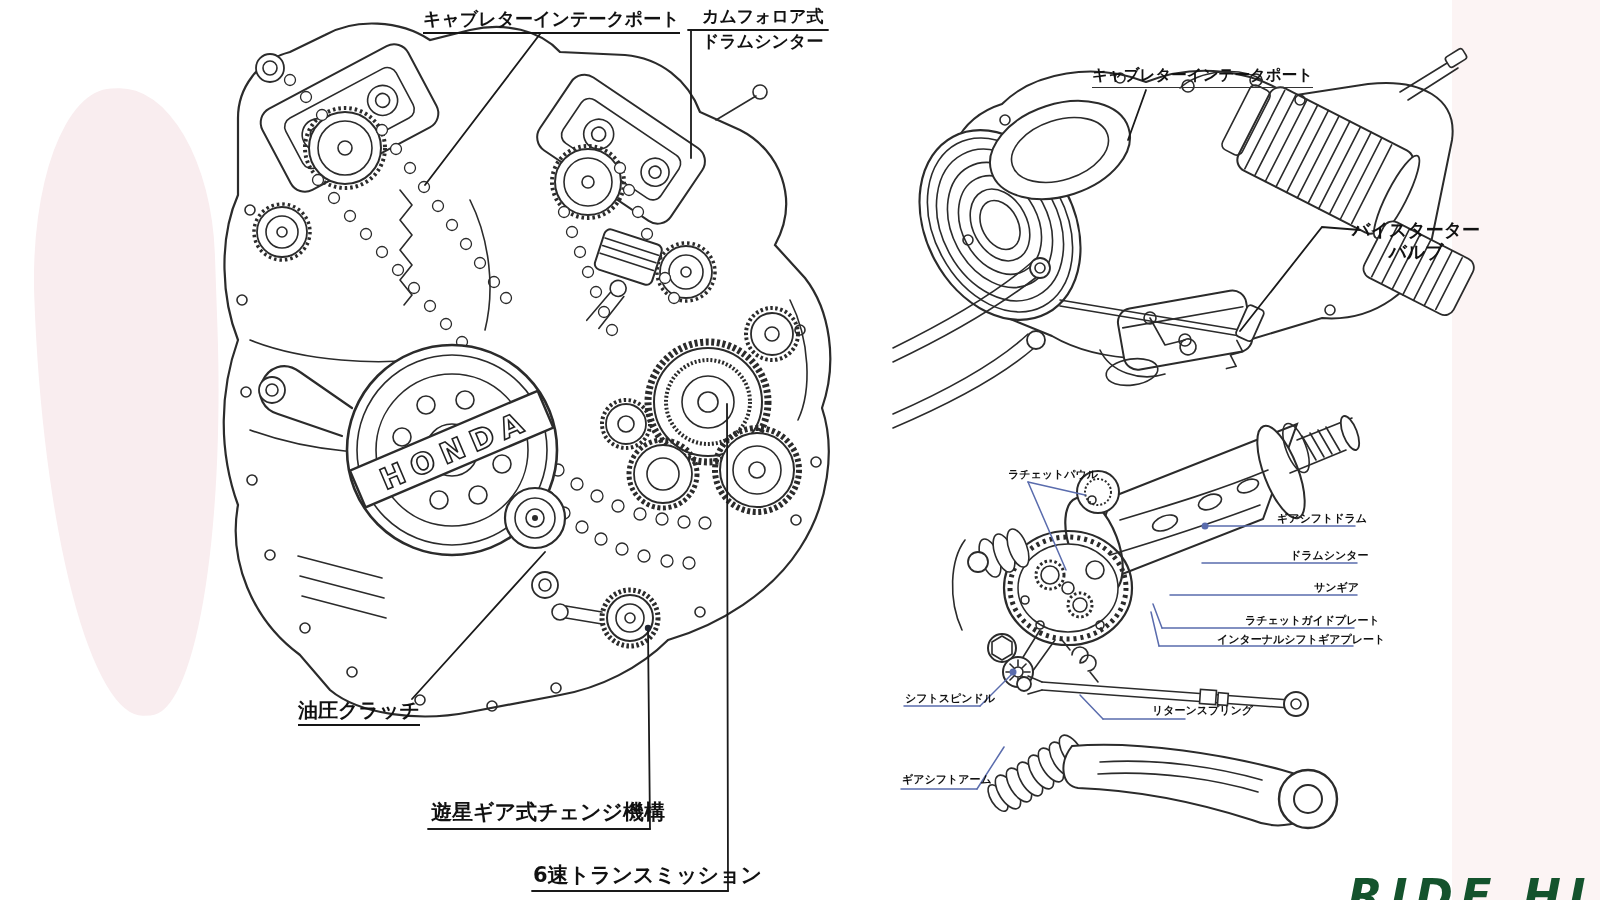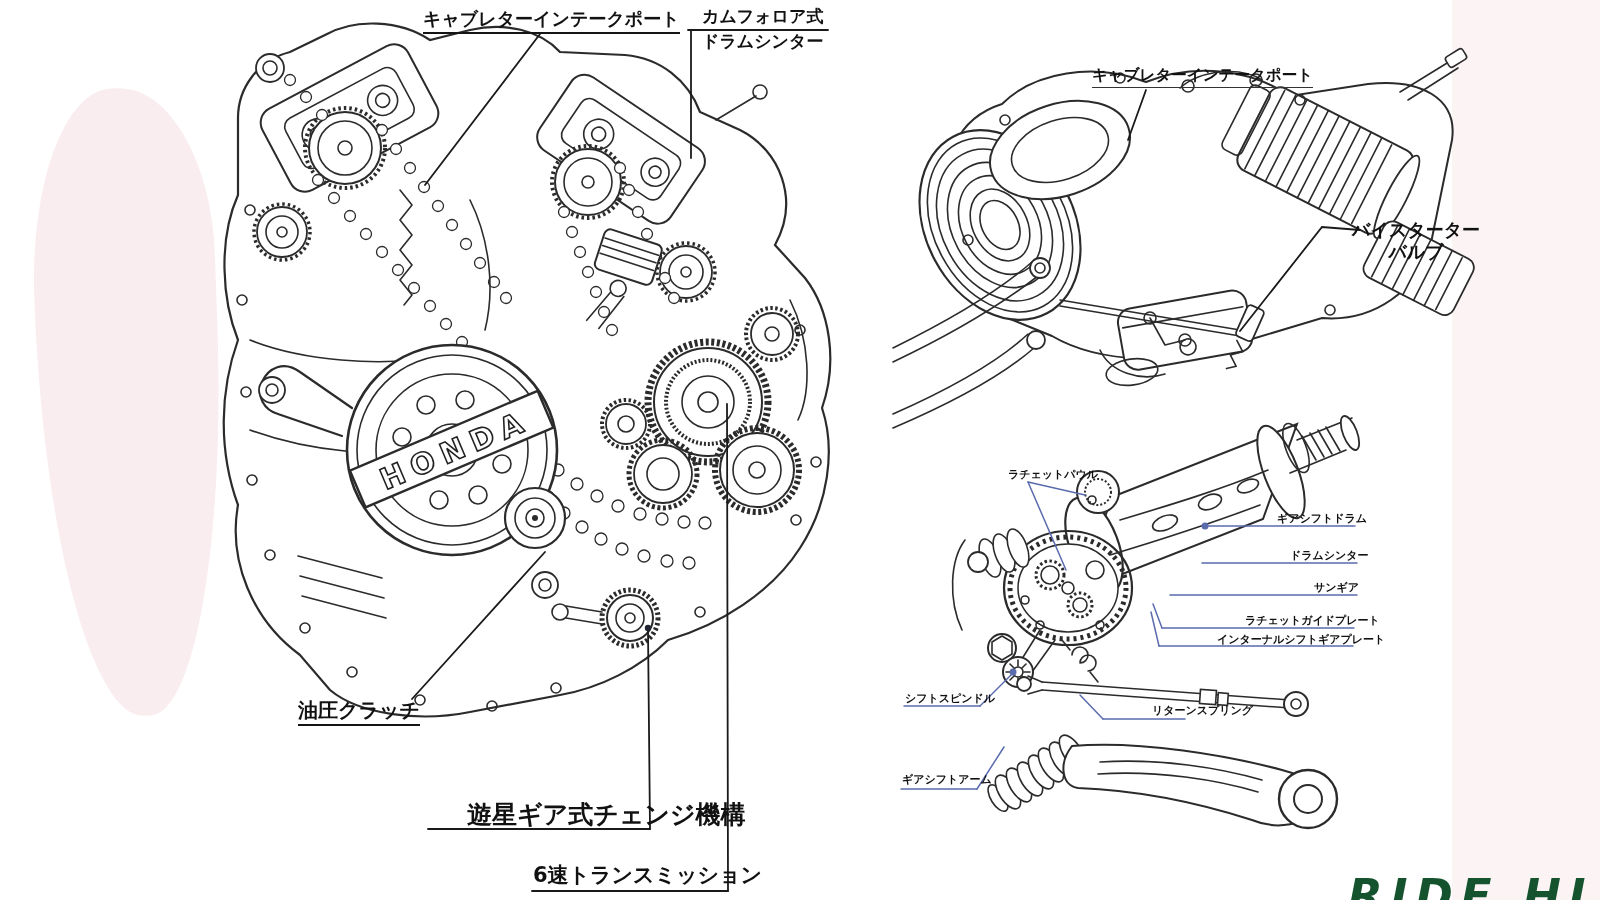--- a/index.html
+++ b/index.html
@@ -462,21 +462,21 @@
 
 <div class="lbl lbl-big u-black" style="left:423px;top:8px;">キャブレターインテークポート</div>
 
 <div class="lbl" style="left:702px;top:6px;font-size:17px;">
   <div>カムフォロア式</div>
   <div style="margin-top:4px;">ドラムシンター</div>
 </div>
 
 <div class="lbl u-black" style="left:298px;top:698px;font-size:20px;">油圧クラッチ</div>
 
-<div class="lbl" style="left:431px;top:800px;font-size:25px;margin-left:36px;">遊星ギア式チェンジ機構</div>
+<div class="lbl" style="left:431px;top:800px;font-size:21px;">遊星ギア式チェンジ機構</div>
 
 <div class="lbl" style="left:533px;top:863px;font-size:21px;">6速トランスミッション</div>
 
 <div class="lbl lbl-med u-thin" style="left:1092px;top:66px;">キャブレターインテークポート</div>
 
 <div class="lbl" style="left:1352px;top:219px;font-size:18px;text-align:center;">
   <div>バイスターター</div>
   <div>バルブ</div>
 </div>
 

